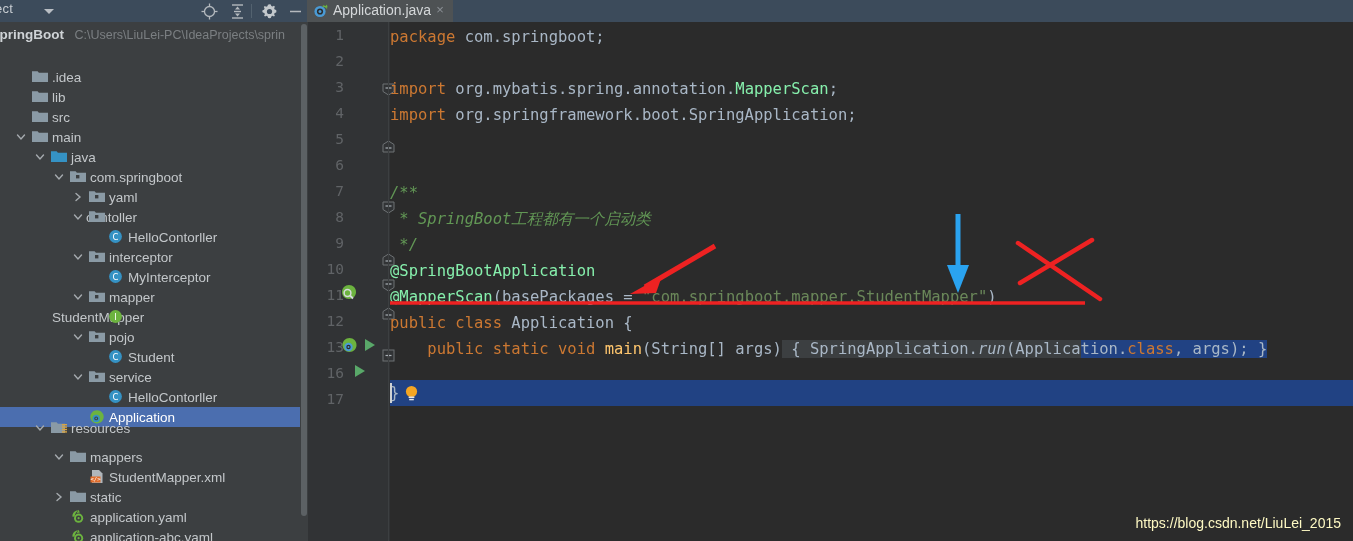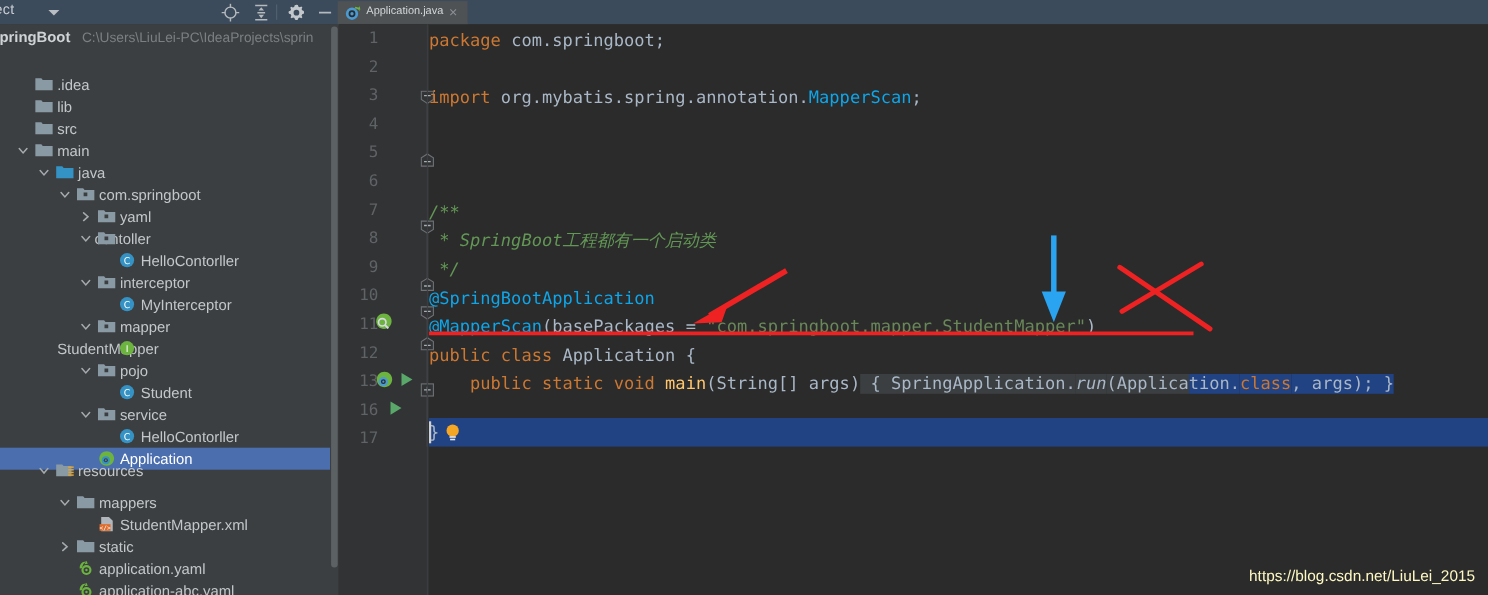--- a/index.html
+++ b/index.html
@@ -31,21 +31,21 @@
     position: absolute; top: 4px; width: 1px; height: 14px; background: #53626f;
   }
   .tabstrip {
     position: absolute; left: 307px; top: 0; height: 22px;
   }
   .tab {
     position: relative; height: 22px; background: #4e5254;
     padding: 0 22px 0 26px; display: inline-flex; align-items: center;
     border-bottom: 2px solid #4e5254;
   }
-  .tab-title { font-size: 10px; color: #d4d7d9; white-space: nowrap; text-align: right; }
+  .tab-title { font-size: 14px; color: #d4d7d9; white-space: nowrap; text-align: right; }
   .tab-icon { position: absolute; left: 6px; top: 3px; width: 16px; height: 16px; }
   .tab-close {
     position: absolute; right: 6px; top: 3px;
     width: 14px; height: 14px; color: #8b9095; font-size: 13px;
     text-align: center; line-height: 14px;
   }
 
   
   .project-panel {
     position: absolute; left: 0; top: 22px; width: 307px; height: 519px;
@@ -109,21 +109,21 @@
   .code-area {
     position: absolute; left: 82px; top: 0; width: 963px; height: 519px;
   }
   .cline {
     position: absolute; left: 0; height: 26px; line-height: 26px;
     white-space: pre; font-family: "DejaVu Sans Mono", monospace;
     font-size: 15.5px; letter-spacing: 0px;
   }
   .kw { color: #cc7832; }
   .pl { color: #a9b7c6; }
-  .an { color: #0ea5e9; }
+  .an { color: #86efac; }
   .st { color: #6a8759; }
   .cm { color: #629755; font-style: italic; }
   .nm { color: #ffc66d; }
   .sel-bg { background: #214283; }
   .fold-chip { background: #3c3f41; color: #a9b7c6; }
 
   .line-select {
     position: absolute; left: 82px; height: 26px; background: #214283;
   }
 
@@ -551,20 +551,21 @@
     <div class="fold-rail"></div>
 
     <div class="line-select" style="top:358px; width:963px;"></div>
 
     <div class="code-area">
 
       <div class="cline" style="top:2px"><span class="kw">package</span><span class="pl"> com.springboot;</span></div>
 
       <div class="cline" style="top:54px"><span class="kw">import</span><span class="pl"> org.mybatis.spring.annotation.</span><span class="an">MapperScan</span><span class="pl">;</span></div>
 
+      <div class="cline" style="top:80px"><span class="kw">import</span><span class="pl"> org.springframework.boot.SpringApplication;</span></div>
 
 
       <div class="cline cm" style="top:158px">/**</div>
       <div class="cline cm" style="top:184px"> * SpringBoot工程都有一个启动类</div>
       <div class="cline cm" style="top:210px"> */</div>
 
       <div class="cline" style="top:262px"><span class="an">@MapperScan</span><span class="pl">(</span><span class="pl">basePackages</span><span class="pl"> = </span><span class="st">"com.springboot.mapper.StudentMapper"</span><span class="pl">)</span></div>
 
       <div class="cline an" style="top:236px">@SpringBootApplication</div>
 

